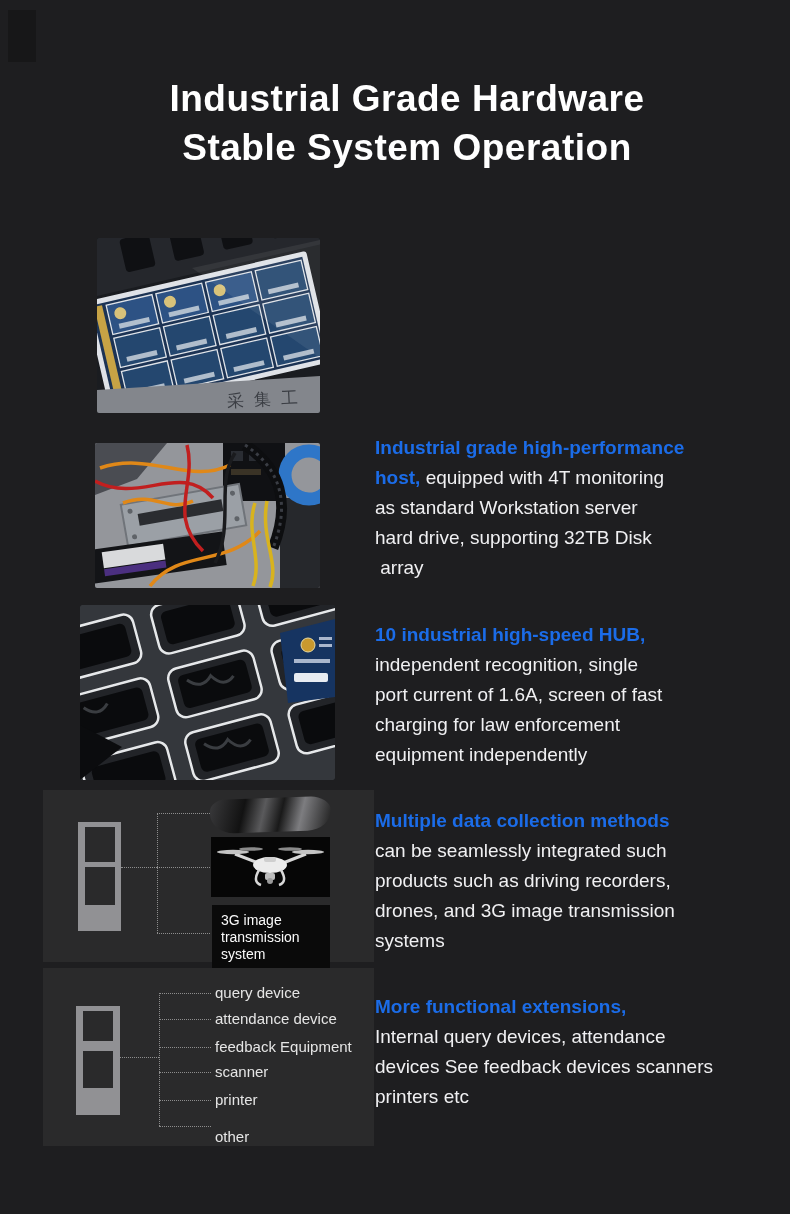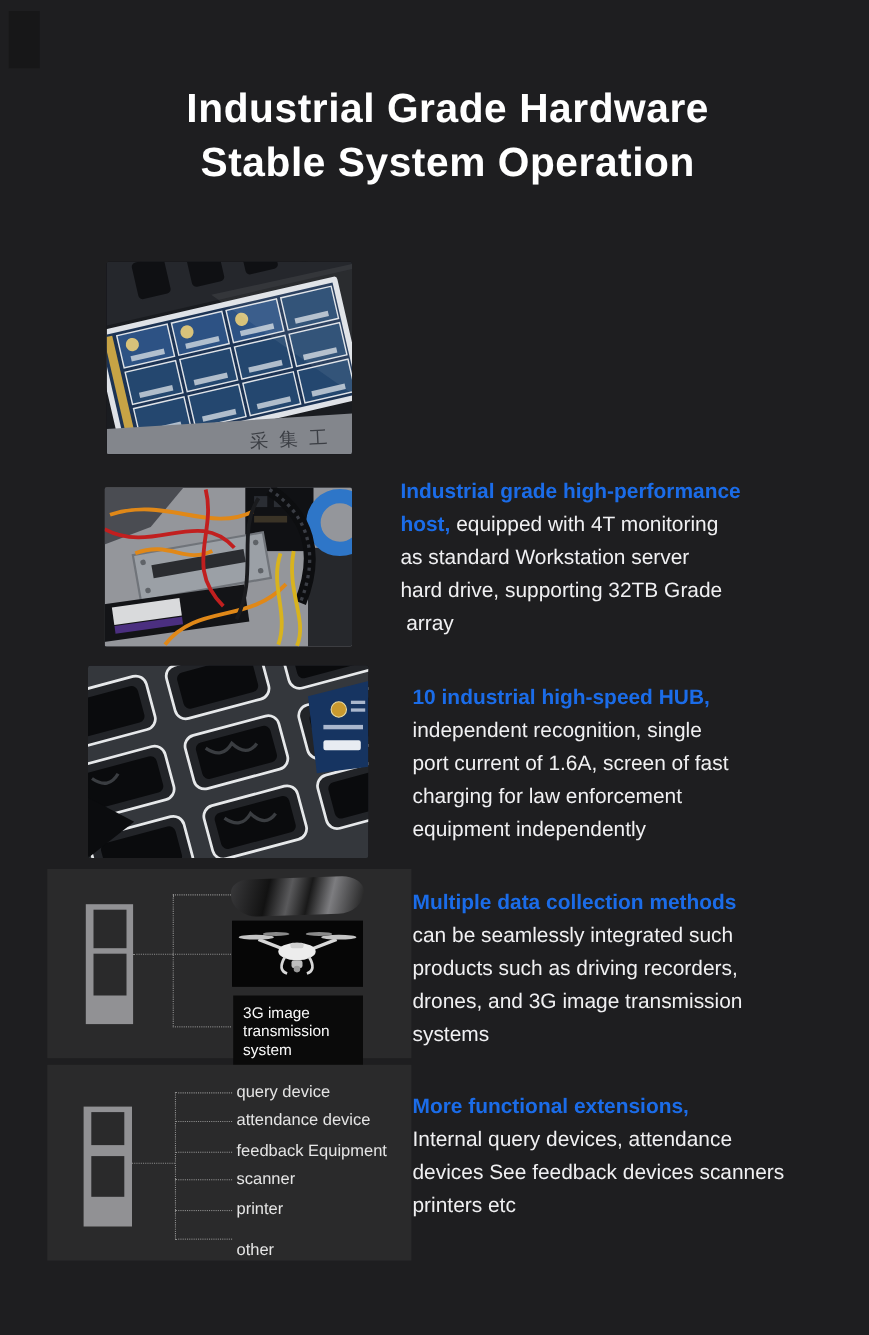--- a/index.html
+++ b/index.html
@@ -121,25 +121,25 @@
         <path d="M55,143 C85,105 130,125 165,88" stroke="#e08818"></path>
         <path d="M28,60 C60,48 72,70 98,58" stroke="#e08818"></path>
         <path d="M0,38 C45,62 85,18 118,55" stroke="#c11f1f"></path>
         <path d="M92,2 C102,42 72,72 108,108" stroke="#c11f1f"></path>
         <path d="M160,60 C150,90 168,115 158,143" stroke="#d8b31e"></path>
         <path d="M172,58 C165,95 185,120 175,144" stroke="#d8b31e"></path>
         <path d="M140,10 C120,40 140,80 120,120" stroke="#1a1b1e"></path>
       </g>
     </svg>
   </div>
-  <div class="text-block" style="left:364px;top:433px">
+  <div class="text-block" style="left:375px;top:433px">
     <div class="line"><span class="blue">Industrial grade high-performance</span></div>
     <div class="line"><span class="blue">host,</span><span> equipped with 4T monitoring</span></div>
     <div class="line">as standard Workstation server</div>
-    <div class="line">hard drive, supporting 32TB Grade</div>
+    <div class="line">hard drive, supporting 32TB Disk</div>
     <div class="line"> array</div>
   </div>
 
   <div class="img-box" style="left:80px;top:605px;width:255px;height:175px">
     <svg width="255" height="175" viewBox="0 0 255 175">
       <rect width="255" height="175" fill="#101113"></rect>
       <g transform="rotate(-15 120 85)">
         <rect x="-50" y="-50" width="360" height="280" fill="#34373c"></rect>
         <g>
           <rect x="-15" y="-8" width="88" height="50" rx="10" fill="#222428" stroke="#e6e8ea" stroke-width="2.5"></rect>

